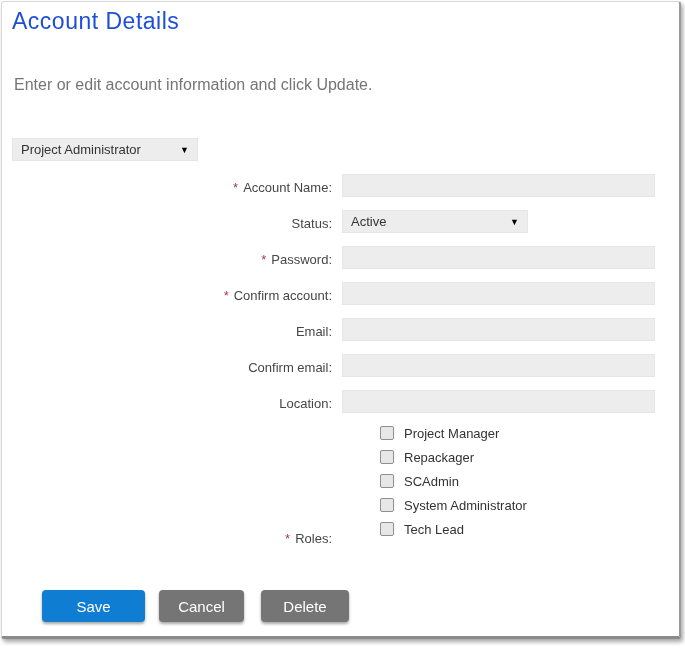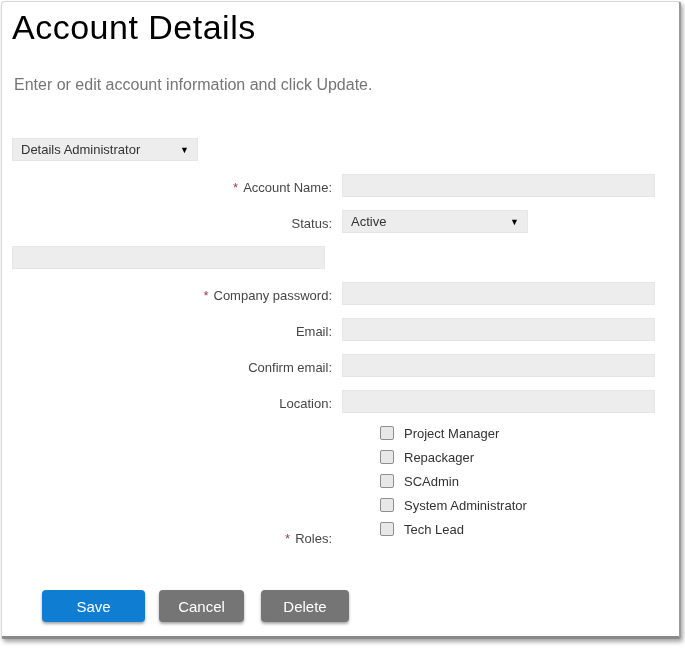--- a/index.html
+++ b/index.html
@@ -8,21 +8,21 @@
     position:absolute; left:1px; top:1px; width:680px; height:638px;
     background:#ffffff;
     border:1px solid #d9d9d9;
     border-right:2px solid #9a9a9a;
     border-bottom:3px solid #8a8a8a;
     border-radius:3px;
     box-shadow:2px 3px 4px rgba(0,0,0,0.35);
   }
   .page-title {
     position:absolute; left:10px; top:6px;
-    font-size:34px; font-weight:300; color:#000000; letter-spacing:0.5px;
+    font-size:23px; font-weight:300; color:#1d4ed8; letter-spacing:0.5px;
   }
   .page-subtitle {
     position:absolute; left:12px; top:74px;
     font-size:16px; color:#757575;
   }
   .form { position:absolute; left:0; top:136px; width:100%; }
   .row { display:flex; align-items:center; margin-bottom:13px; min-height:23px; }
   .row.roles-row { align-items:flex-end; }
   .label-cell {
     width:330px; text-align:right; font-size:13px; color:#464646;
@@ -68,21 +68,21 @@
 <div class="panel">
 
   <h1 class="page-title">Account Details</h1>
   <div class="page-subtitle">Enter or edit account information and click Update.</div>
 
   <div class="form">
 
     <div class="row">
       <div class="control-cell">
         <div class="select-box">
-          <span>Details Administrator</span>
+          <span>Project Administrator</span>
           <span class="select-arrow">▼</span>
         </div>
       </div>
     </div>
 
     <div class="row">
       <div class="label-cell"><span class="req">*</span><span>Account Name:</span></div>
       <div class="control-cell">
         <input type="text" class="text-input" value="" style="">
       </div>
@@ -92,27 +92,28 @@
       <div class="label-cell"><span>Status:</span></div>
       <div class="control-cell">
         <div class="select-box">
           <span>Active</span>
           <span class="select-arrow">▼</span>
         </div>
       </div>
     </div>
 
     <div class="row">
+      <div class="label-cell"><span class="req">*</span><span>Password:</span></div>
       <div class="control-cell">
         <input type="password" class="text-input" value="" style="">
       </div>
     </div>
 
     <div class="row">
-      <div class="label-cell"><span class="req">*</span><span>Company password:</span></div>
+      <div class="label-cell"><span class="req">*</span><span>Confirm account:</span></div>
       <div class="control-cell">
         <input type="password" class="text-input" value="" style="">
       </div>
     </div>
 
     <div class="row">
       <div class="label-cell"><span>Email:</span></div>
       <div class="control-cell">
         <input type="text" class="text-input" value="" style="">
       </div>

